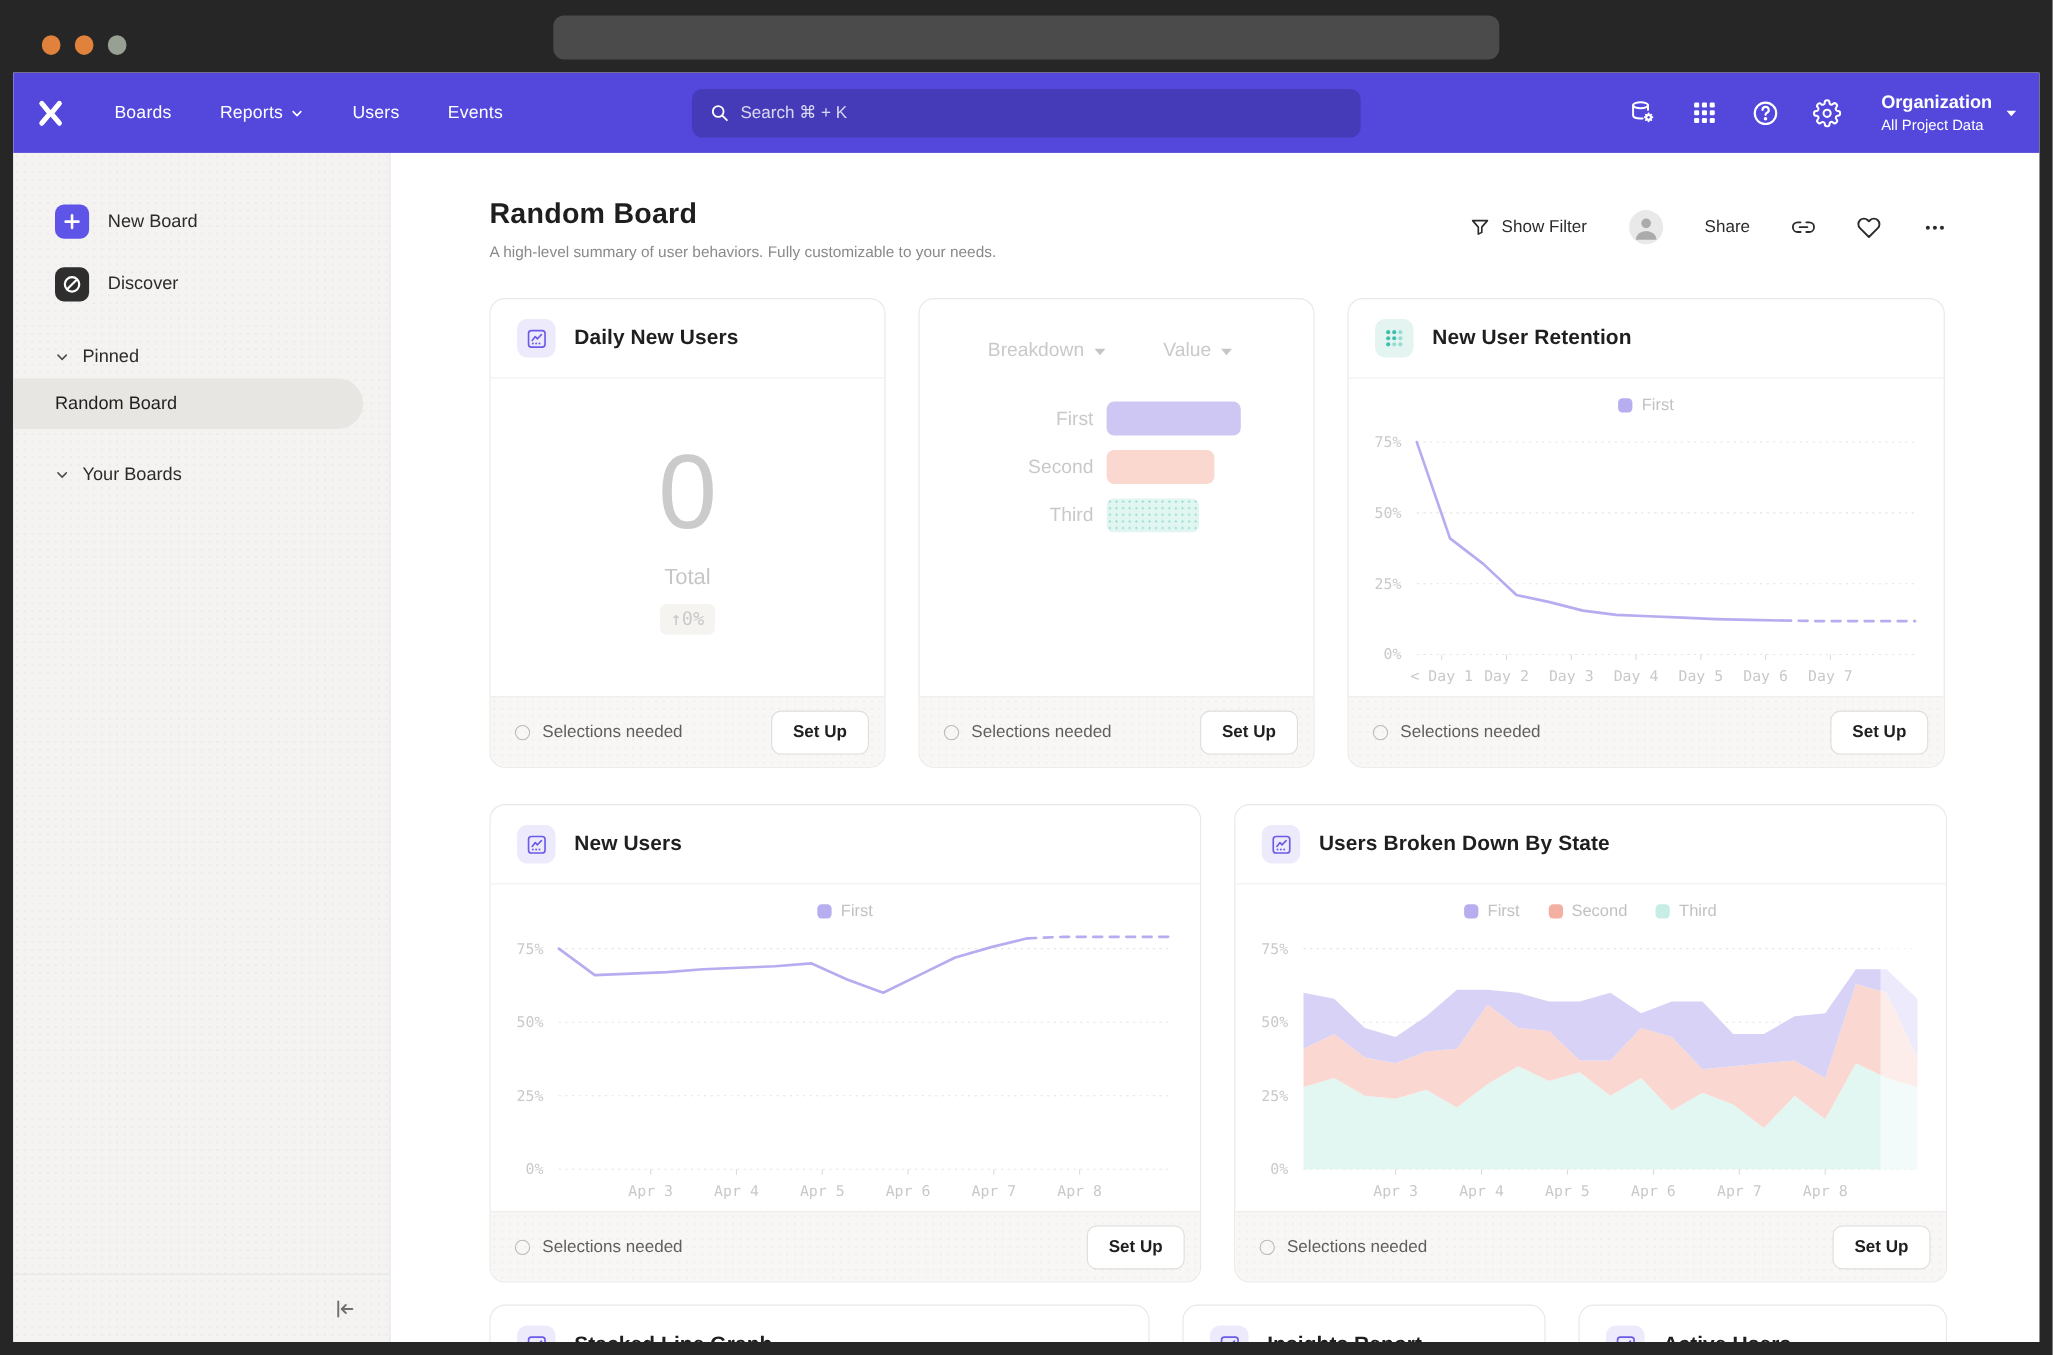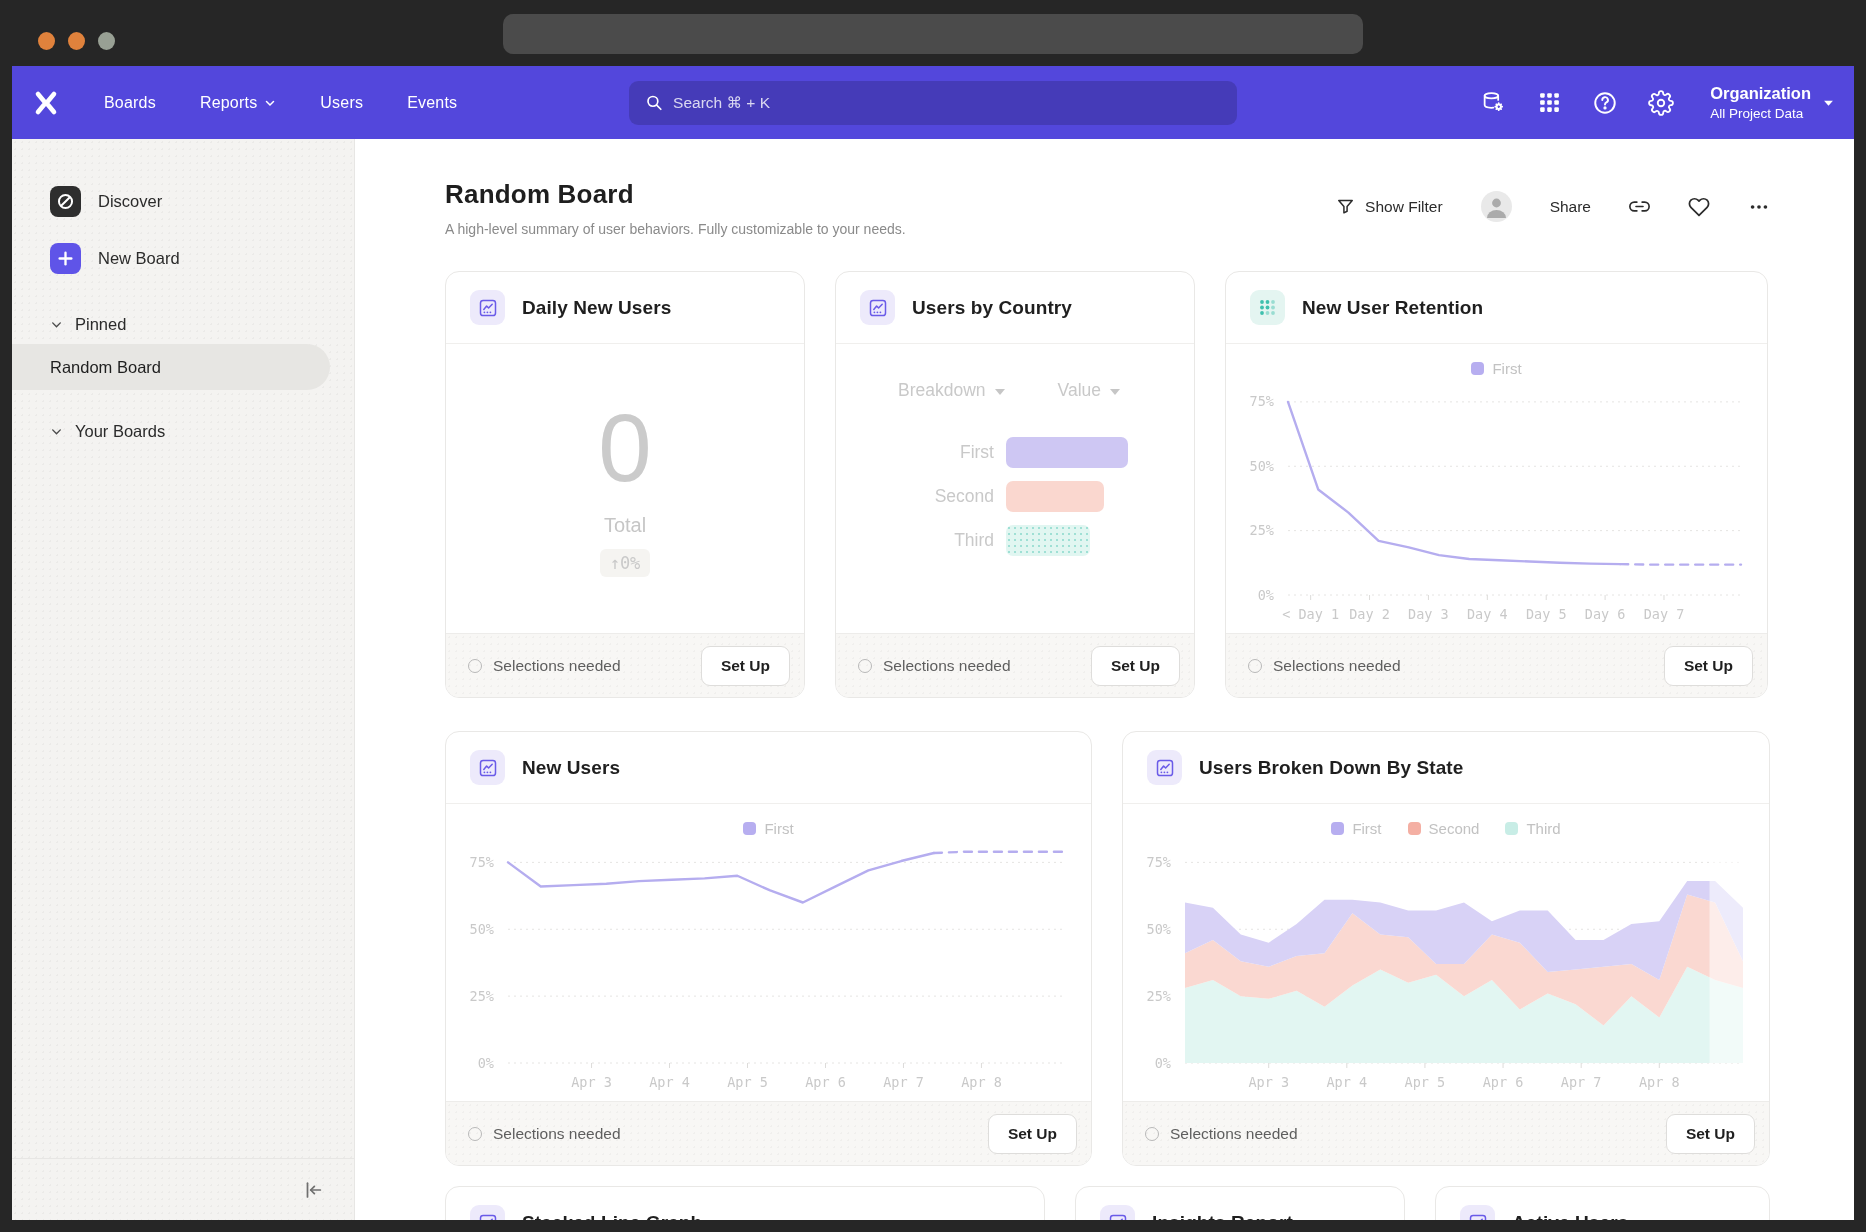--- a/index.html
+++ b/index.html
@@ -200,36 +200,36 @@
             <polygon points="5 9 19 9 12 17"></polygon>
           </svg>
       </div>
     </div>
   </div>
 
   <div class="workspace">
 
     <div class="sidebar">
       <div class="side-item">
+        <span class="sq-ic sq-newboard">
+          <svg width="17" height="17" viewBox="0 0 16 16" fill="none" stroke="#fff" stroke-width="2.2" stroke-linecap="round">
+            <line x1="8" y1="2.5" x2="8" y2="13.5"></line>
+              <line x1="2.5" y1="8" x2="13.5" y2="8"></line>
+          </svg>
+        </span>
+        <span>New Board</span>
+      </div>
+      <div class="side-item">
         <span class="sq-ic sq-discover">
           <svg width="19" height="19" viewBox="0 0 18 18" fill="none" stroke="#fff" stroke-width="1.9" stroke-linecap="round">
             <circle cx="9" cy="9" r="6.2"></circle>
               <line x1="12.6" y1="5.4" x2="5.4" y2="12.6"></line>
           </svg>
         </span>
         <span>Discover</span>
-      </div>
-      <div class="side-item">
-        <span class="sq-ic sq-newboard">
-          <svg width="17" height="17" viewBox="0 0 16 16" fill="none" stroke="#fff" stroke-width="2.2" stroke-linecap="round">
-            <line x1="8" y1="2.5" x2="8" y2="13.5"></line>
-              <line x1="2.5" y1="8" x2="13.5" y2="8"></line>
-          </svg>
-        </span>
-        <span>New Board</span>
       </div>
 
       <div class="side-section">
         <svg width="13" height="13" viewBox="0 0 24 24" fill="none" stroke="#4b4b4b" stroke-width="2.6" stroke-linecap="round">
             <polyline points="5 9 12 16 19 9"></polyline>
           </svg>
         <span>Pinned</span>
       </div>
       <div class="side-sel">
         <span>Random Board</span>
@@ -321,32 +321,20 @@
             </div>
           </div>
           <div class="card-foot">
             <span class="status-circle"></span>
             <span class="status-text">Selections needed</span>
             <button class="setup-btn">Set Up</button>
           </div>
         </div>
 
         <div class="card" style="width:360px;height:427px">
-          <div class="card-head">
-            <span class="chart-ic">
-              <svg width="20" height="20" viewBox="0 0 20 20" fill="none" stroke="#6A5BE8" stroke-width="1.5">
-                <rect x="2.5" y="2.5" width="15" height="15" rx="2.6"></rect>
-                <polyline points="5.8 11.5 8.6 8 10.6 10 14.2 6.2" stroke-linecap="round" stroke-linejoin="round"></polyline>
-                <circle cx="6.4" cy="14.3" r="0.9" fill="#6A5BE8" stroke="none"></circle>
-                  <circle cx="9.4" cy="14.3" r="0.9" fill="#6A5BE8" stroke="none"></circle>
-                  <circle cx="12.4" cy="14.3" r="0.9" fill="#6A5BE8" stroke="none"></circle>
-              </svg>
-            </span>
-            <span class="card-title">Users by Country</span>
-          </div>
           <div class="card-body">
             <div class="cols-head">
               <span class="col-left">
                 <span>Breakdown</span>
                   <span class="tri-down"></span>
               </span>
               <span class="col-right">
                 <span>Value</span>
                   <span class="tri-down"></span>
               </span>

